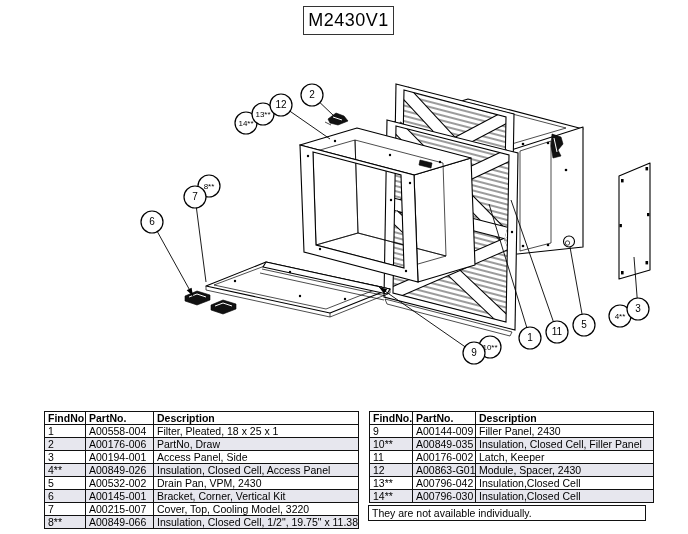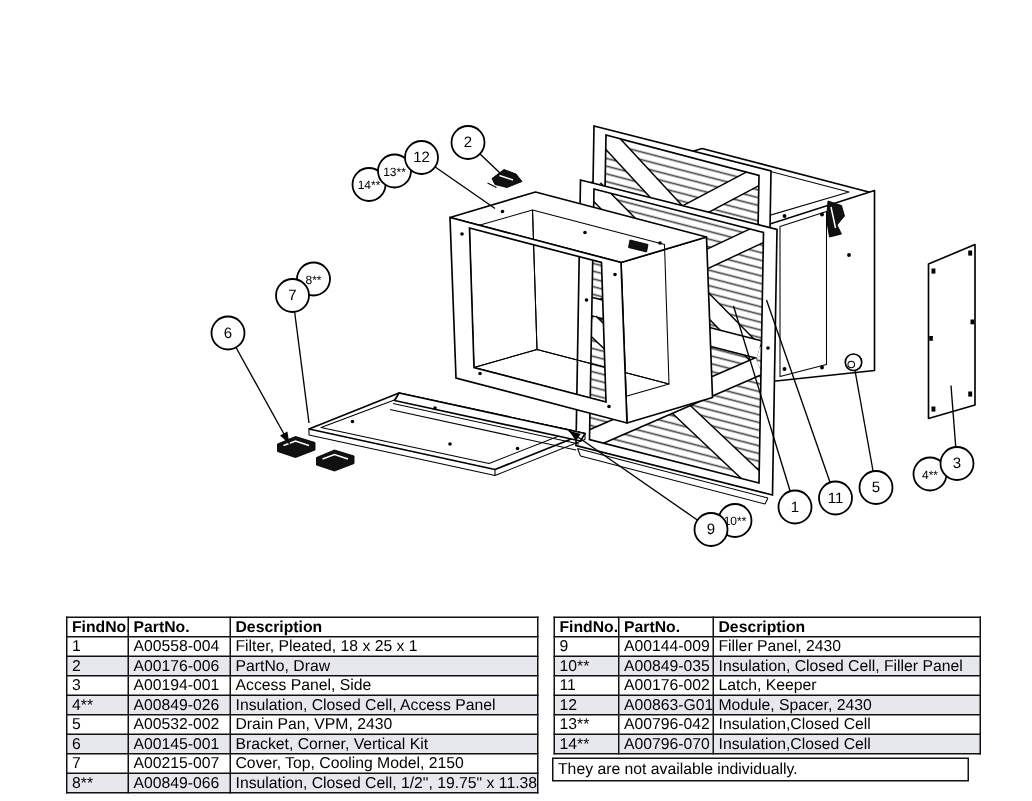--- a/index.html
+++ b/index.html
@@ -29,20 +29,23 @@
   #table-right{left:369px;top:411px;width:284px;}
   
   #note-box{position:absolute;left:368px;top:505px;width:270px;border:1px solid #111;
     font-size:10.5px;line-height:12px;padding:1px 3px;background:#fff;}
 </style>
 </head>
 <body>
 
 <div id="page">
 
+  <div id="title-box">
+    <span>M2430V1</span>
+  </div>
 
   <svg id="diagram" width="688" height="534" viewBox="0 0 688 534">
     <defs>
       <pattern id="pleats" width="6" height="5" patternUnits="userSpaceOnUse" patternTransform="rotate(14.5)">
         <rect width="6" height="5" fill="#fff"></rect>
         <line x1="0" y1="1" x2="6" y2="1" stroke="#4a4a4a" stroke-width="1.1"></line>
       </pattern>
     </defs>
 
     <g>
@@ -239,21 +242,21 @@
           <td>Drain Pan, VPM, 2430</td>
         </tr>
         <tr>
           <td>6</td>
           <td>A00145-001</td>
           <td>Bracket, Corner, Vertical Kit</td>
         </tr>
         <tr>
           <td>7</td>
           <td>A00215-007</td>
-          <td>Cover, Top, Cooling Model, 2150</td>
+          <td>Cover, Top, Cooling Model, 3220</td>
         </tr>
         <tr>
           <td>8**</td>
           <td>A00849-066</td>
           <td>Insulation, Closed Cell, 1/2", 19.75" x 11.38"</td>
         </tr>
       </tbody>
   </table>
 
   <table class="ptable" id="table-right">
@@ -288,21 +291,21 @@
           <td>A00863-G01</td>
           <td>Module, Spacer, 2430</td>
         </tr>
         <tr>
           <td>13**</td>
           <td>A00796-042</td>
           <td>Insulation,Closed Cell</td>
         </tr>
         <tr>
           <td>14**</td>
-          <td>A00796-070</td>
+          <td>A00796-030</td>
           <td>Insulation,Closed Cell</td>
         </tr>
       </tbody>
   </table>
 
   <div id="note-box">
     <div>They are not available individually.</div>
   </div>
 
 </div>

